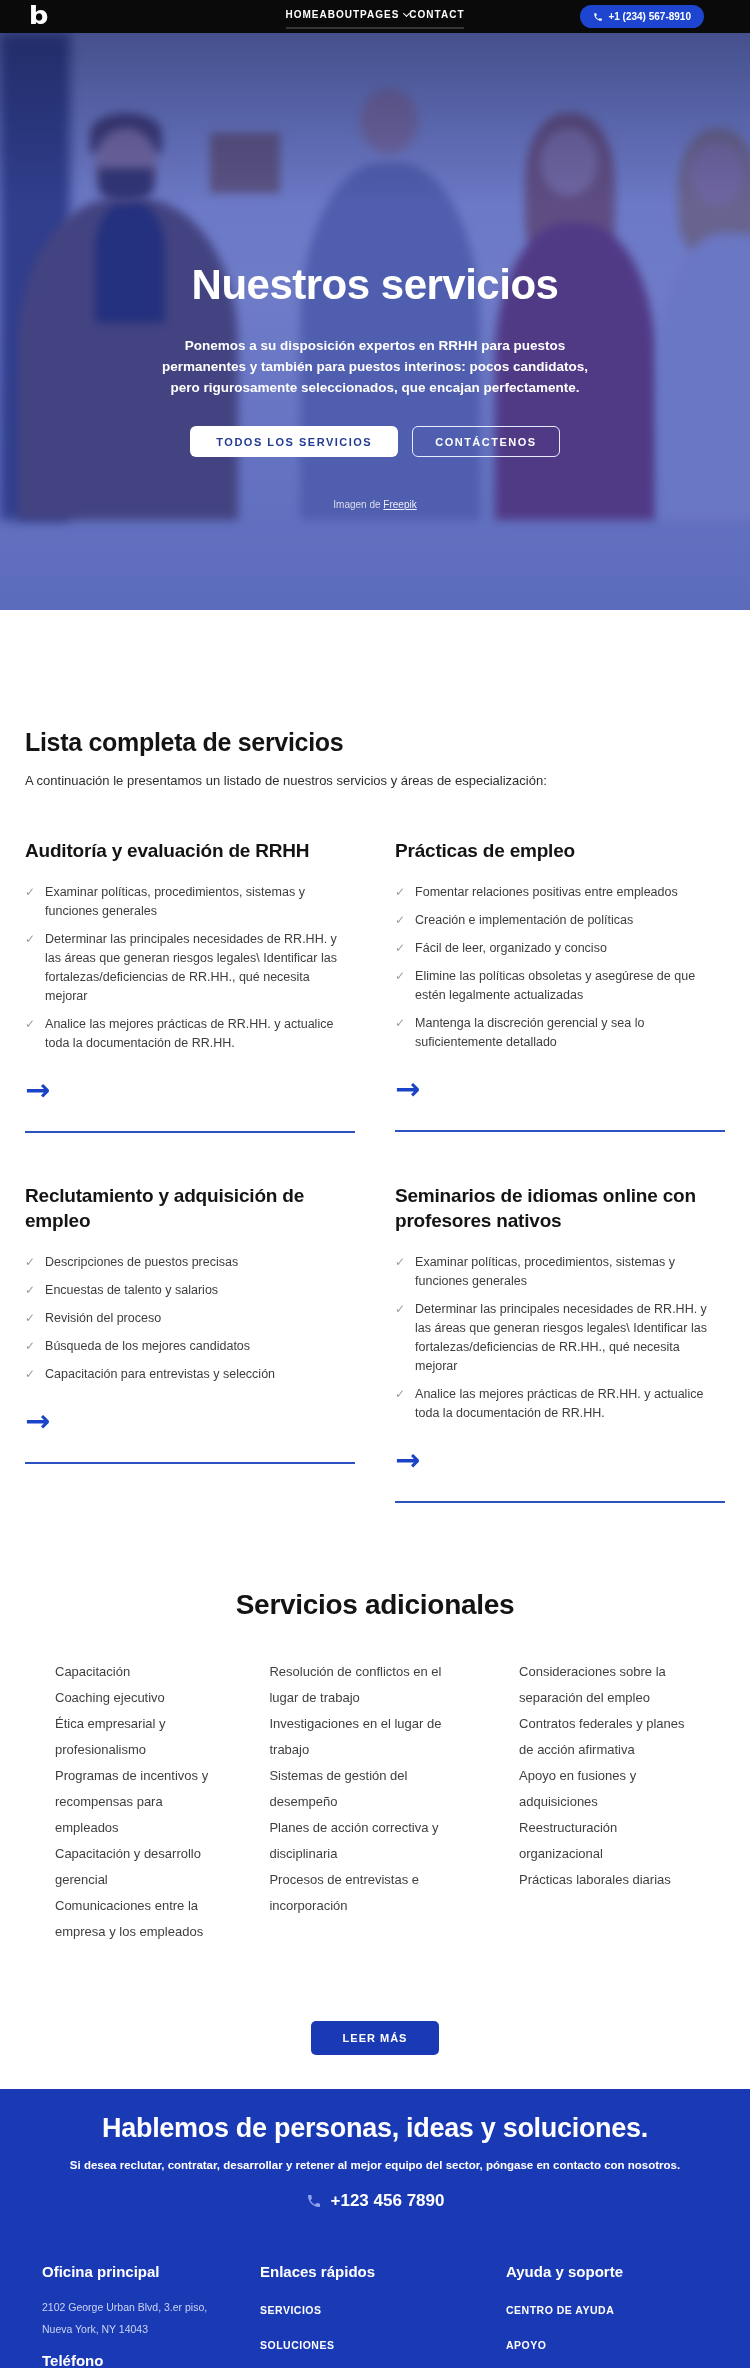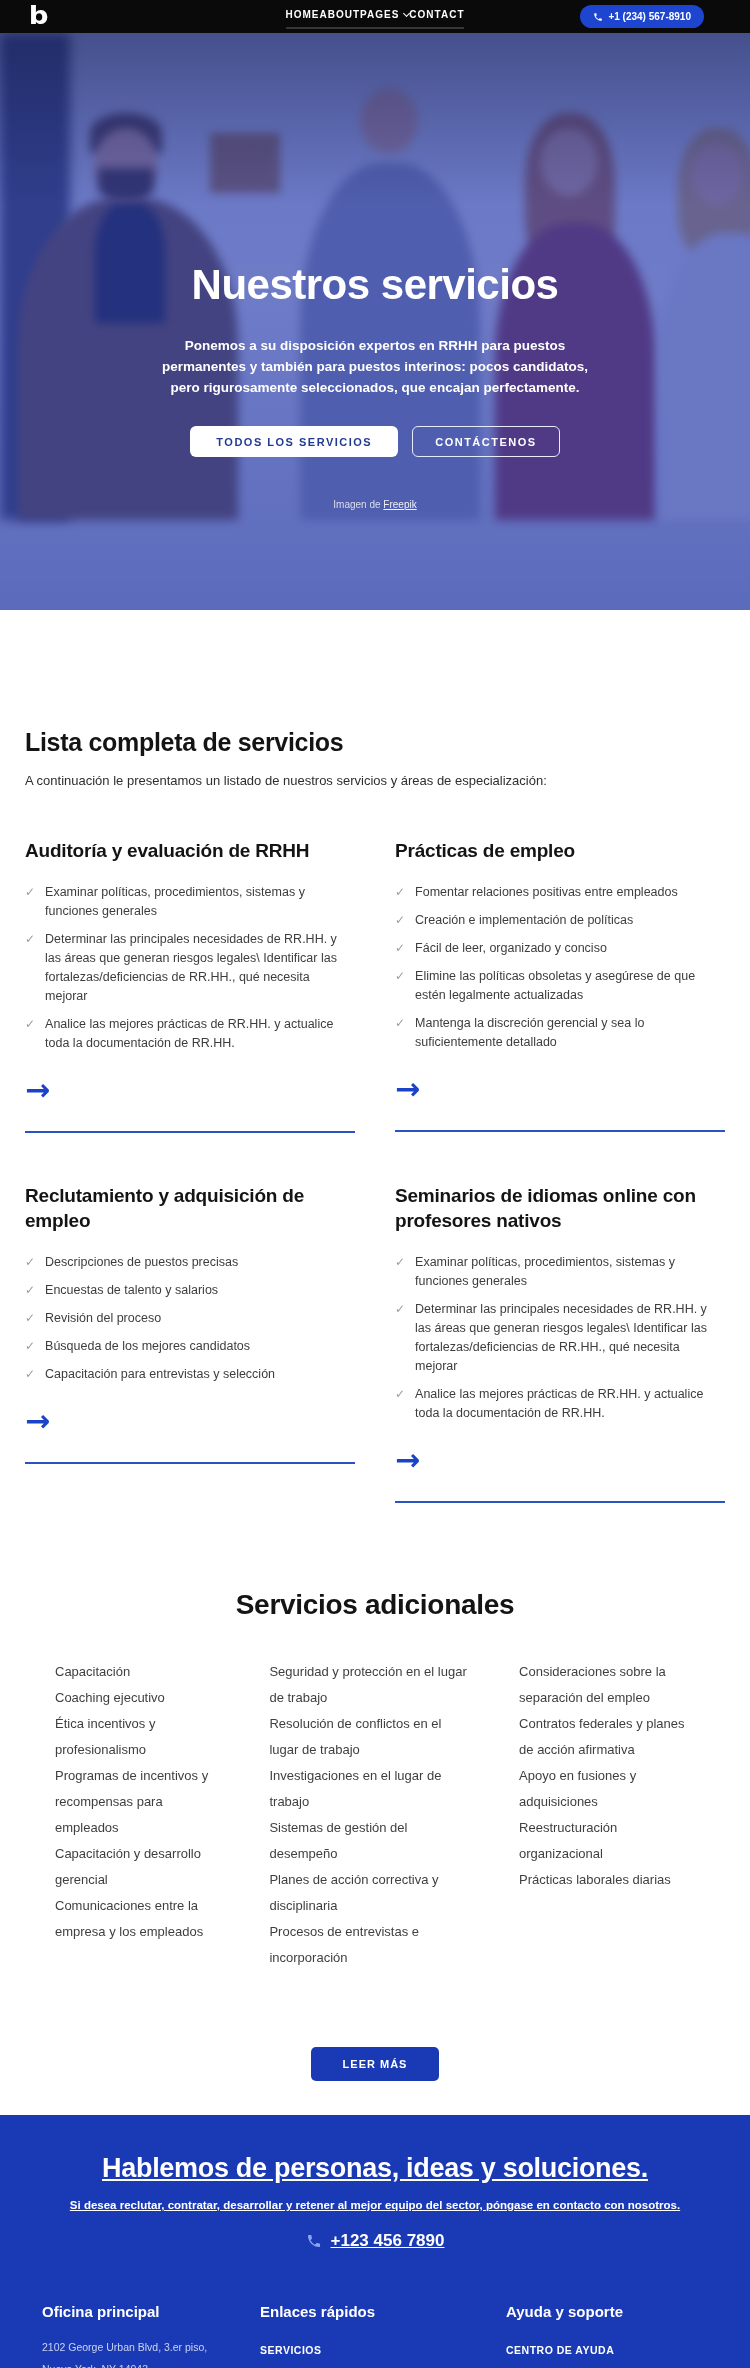--- a/index.html
+++ b/index.html
@@ -86,21 +86,21 @@
   .add-col{font-size:13px;color:#3f3f3f;line-height:26px;}
   .add-col.c0{width:175px;}
   .add-col.c1{width:212px;}
   .add-col.c2{width:185px;}
   .btn-leermas{margin-top:60px;background:var(--brand);color:#fff;border:none;border-radius:5px;
       padding:11px 32px;font-size:11px;font-weight:700;letter-spacing:1px;cursor:pointer;font-family:inherit;}
   .additional{padding-bottom:34px;}
 
   
   .bluewrap{background:var(--brand);color:#fff;}
-  .cta{padding-top:38px;text-align:center;text-decoration:underline;}
+  .cta{padding-top:24px;text-align:center;}
   .cta-title{font-size:27px;font-weight:700;letter-spacing:-0.3px;}
   .cta-sub{margin-top:15px;font-size:11.5px;font-weight:700;}
   .cta-phone{margin:20px auto 0;display:flex;justify-content:center;align-items:center;gap:9px;
       background:none;border:none;color:#fff;font-size:17px;font-weight:700;cursor:pointer;font-family:inherit;}
   .cta-phone .phone-svg{width:16px;height:16px;}
 
   .footer-cols{display:flex;padding:52px 42px 0;}
   .fcol1{width:218px;}
   .fcol2{width:246px;}
   .fcol3{flex:1;}
@@ -271,27 +271,26 @@
     </div>
   </div>
 </section>
 
 <section class="additional">
   <h2 class="additional-title">Servicios adicionales</h2>
   <div class="add-cols">
     <div class="add-col c0">
       <div class="add-item">Capacitación</div>
       <div class="add-item">Coaching ejecutivo</div>
-      <div class="add-item">Ética incentivos y profesionalismo</div>
+      <div class="add-item">Ética empresarial y profesionalismo</div>
       <div class="add-item">Programas de incentivos y recompensas para empleados</div>
       <div class="add-item">Capacitación y desarrollo gerencial</div>
       <div class="add-item">Comunicaciones entre la empresa y los empleados</div>
     </div>
     <div class="add-col c1">
-      <div class="add-item">Seguridad y protección en el lugar de trabajo</div>
       <div class="add-item">Resolución de conflictos en el lugar de trabajo</div>
       <div class="add-item">Investigaciones en el lugar de trabajo</div>
       <div class="add-item">Sistemas de gestión del desempeño</div>
       <div class="add-item">Planes de acción correctiva y disciplinaria</div>
       <div class="add-item">Procesos de entrevistas e incorporación</div>
     </div>
     <div class="add-col c2">
       <div class="add-item">Consideraciones sobre la separación del empleo</div>
       <div class="add-item">Contratos federales y planes de acción afirmativa</div>
       <div class="add-item">Apoyo en fusiones y adquisiciones</div>

